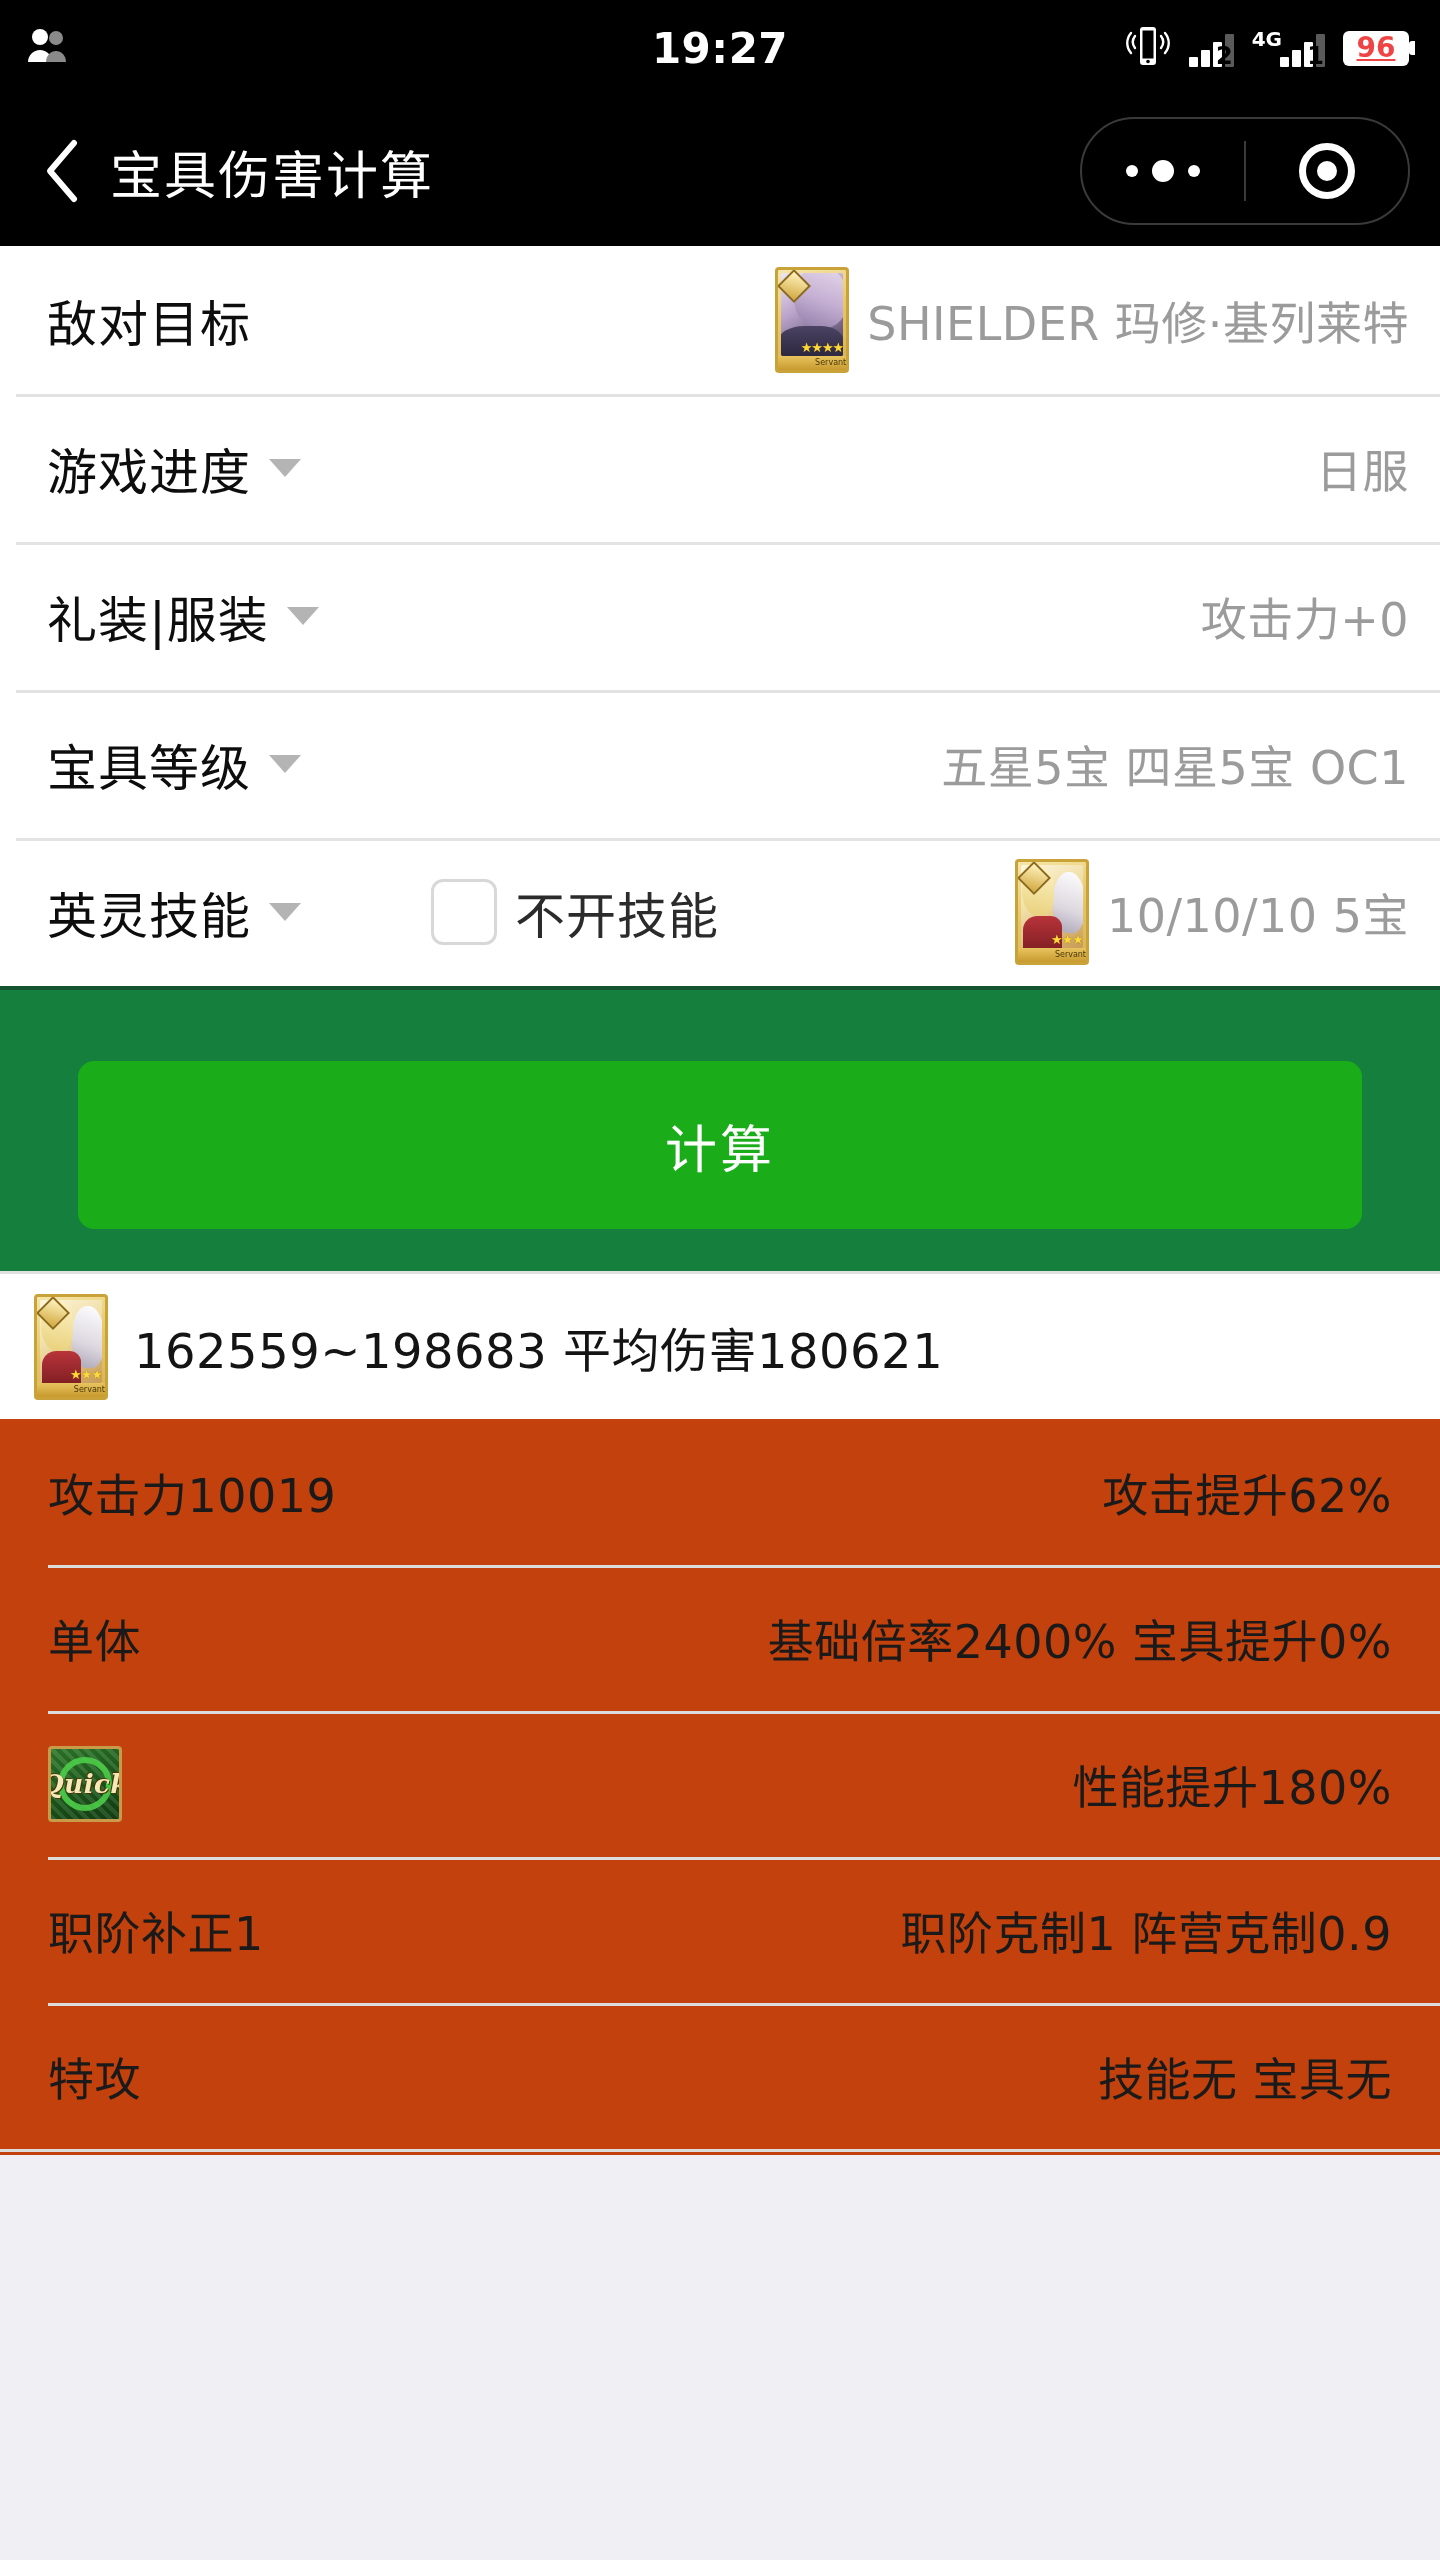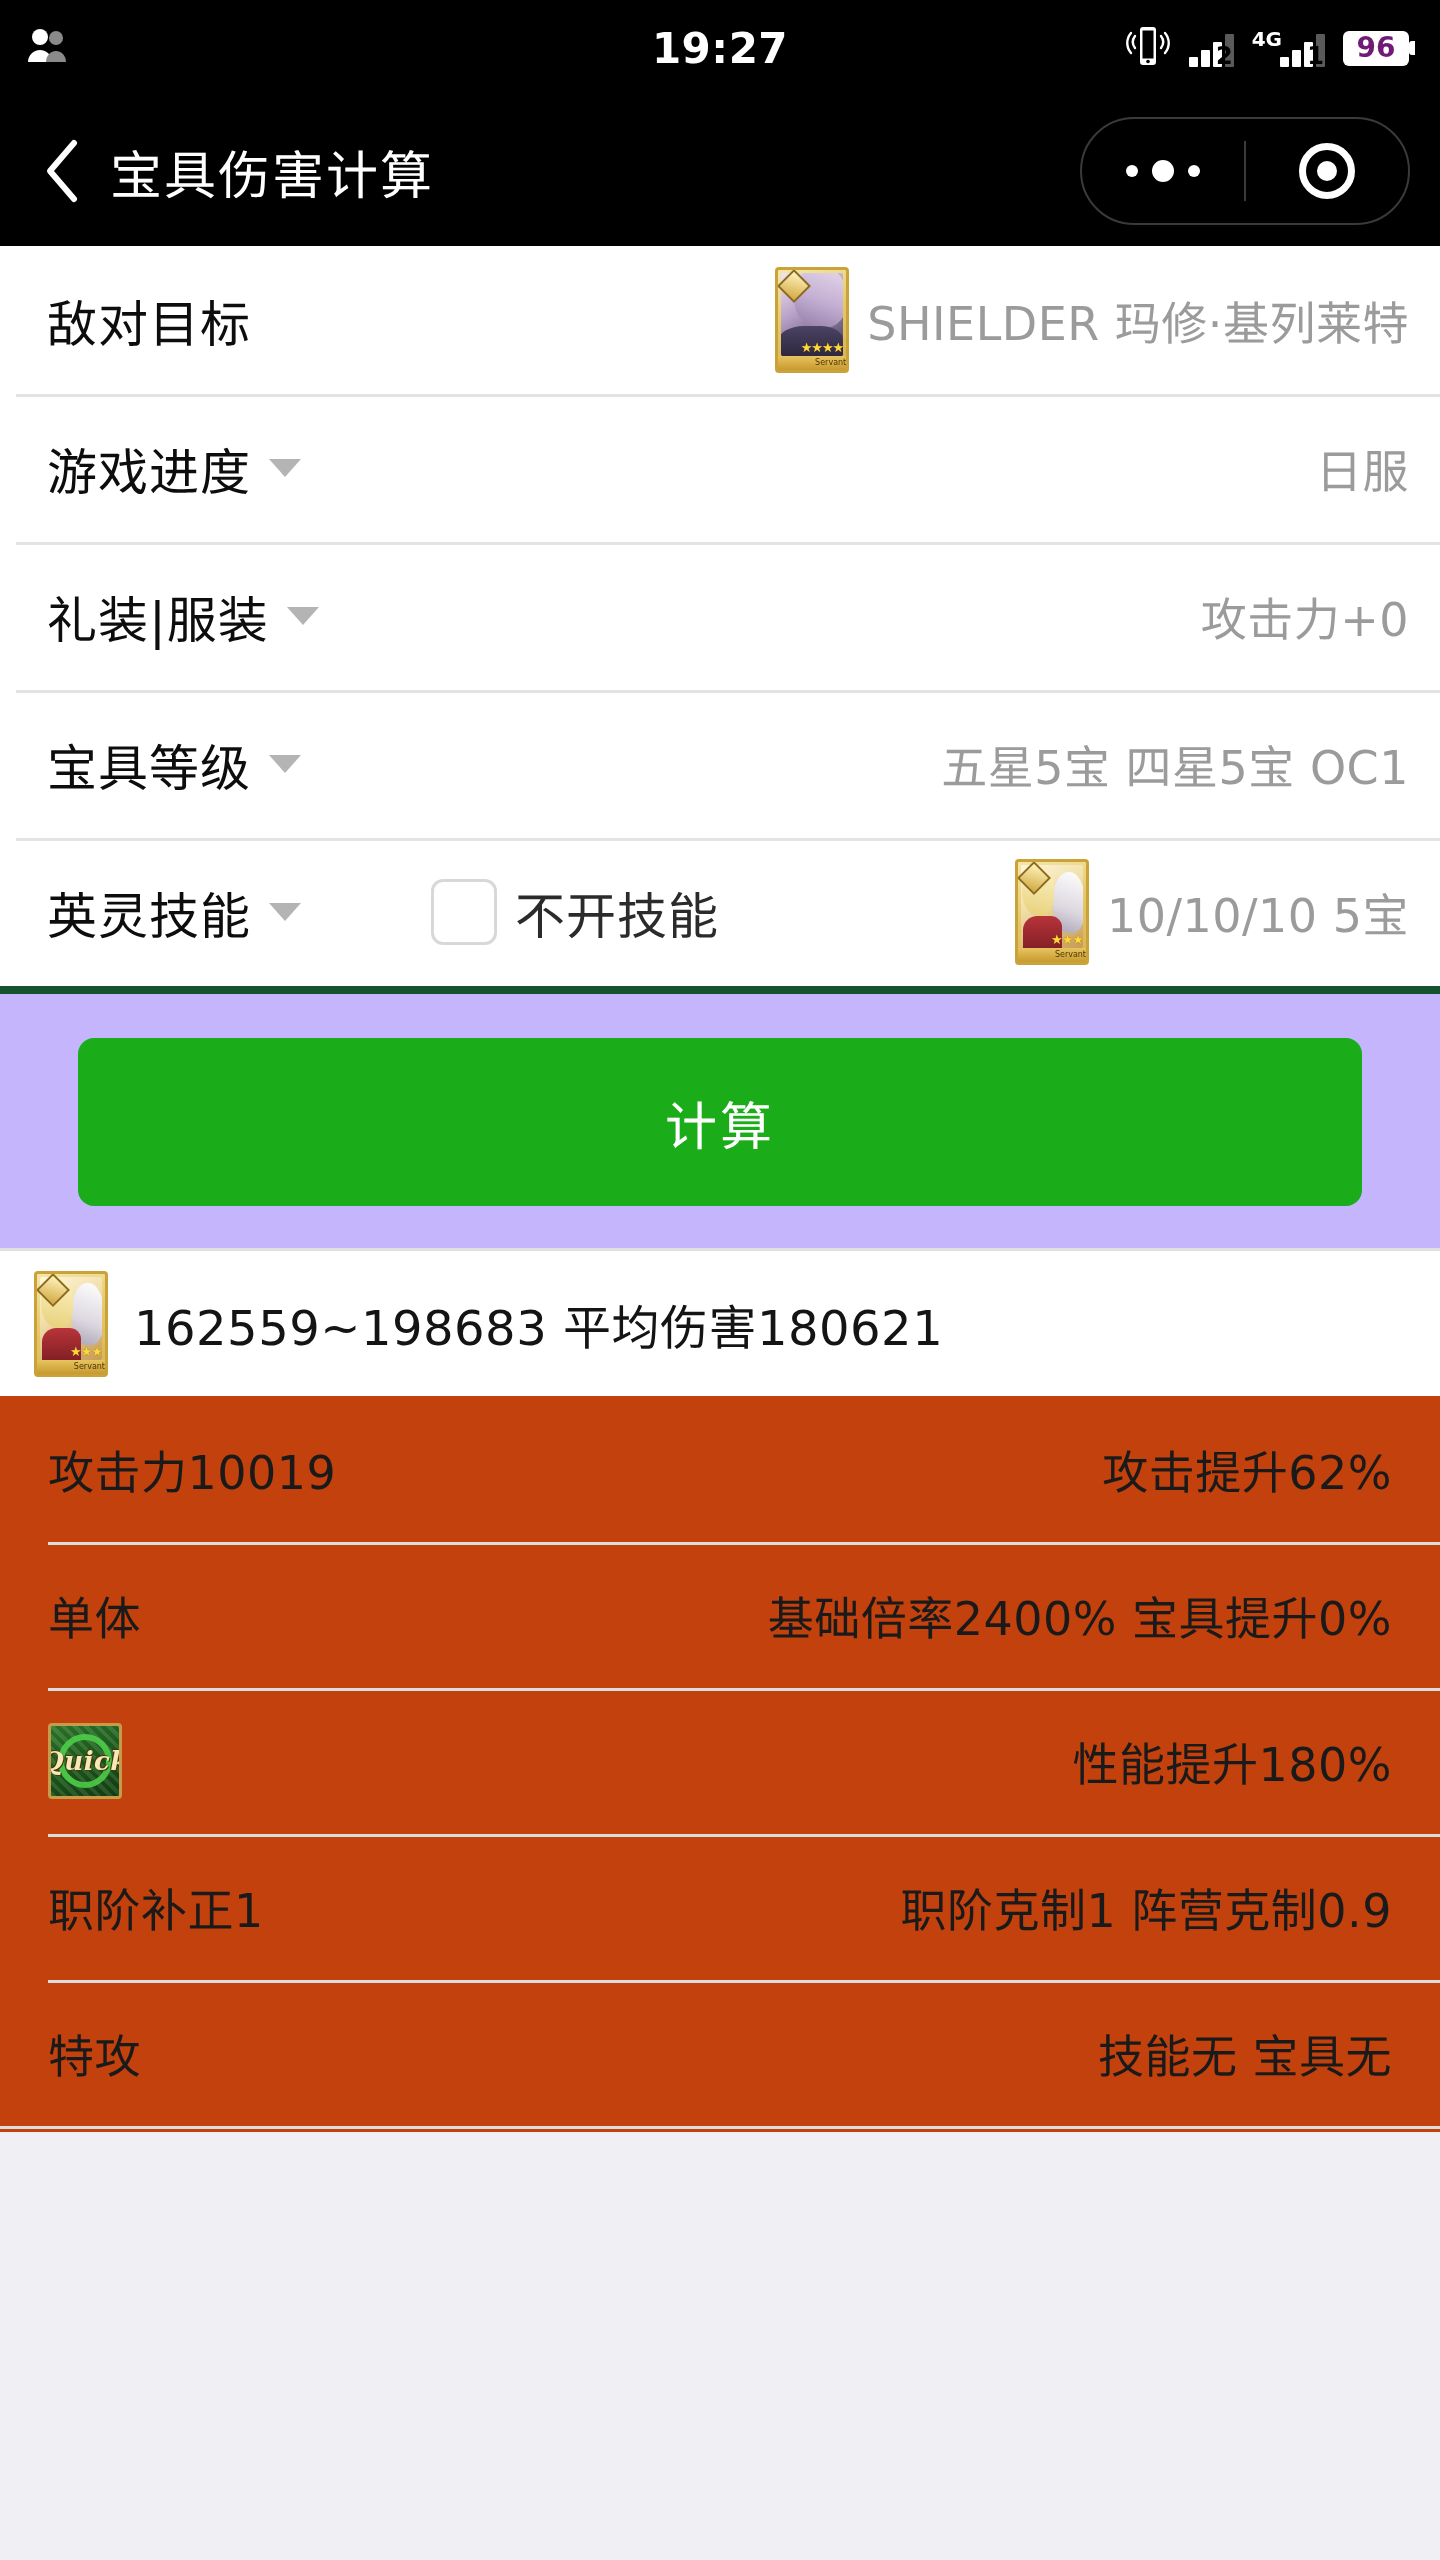--- a/index.html
+++ b/index.html
@@ -55,26 +55,26 @@
   }
   .net-label {
     font-size: 20px; font-weight: 700; line-height: 1;
     align-self: flex-start; margin-right: -4px; margin-bottom: 0;
   }
   .net-group { display: flex; align-items: flex-start; gap: 2px; }
   .battery {
     display: flex; align-items: center;
   }
   .battery .body {
-    background: #fff; color: #701a75;
+    background: #fff; color: #ef4444;
     border-radius: 6px;
     font-size: 28px; font-weight: 700;
     padding: 3px 9px 4px;
     line-height: 1;
-    min-width: 66px; text-align: center;
+    min-width: 66px; text-align: center; text-decoration: underline;
   }
   .battery .nub {
     width: 6px; height: 14px; background: #fff;
     border-radius: 3px 0 0 3px; margin-right: -1px;
   }
 
   
   .navbar {
     height: 150px;
     background: #000;
@@ -237,23 +237,23 @@
     width: 66px; height: 66px;
     border: 3px solid #d8d8d8;
     border-radius: 12px;
     background: #fff;
     flex: none;
   }
   .checkbox-label { font-size: 50px; color: #2b2b2b; letter-spacing: 1px; }
 
   
   .calc-area {
-    background: #c4b5fd;
-    padding: 44px 78px 42px;
-    border-top: 8px solid #14532d;
+    background: #15803d;
+    padding: 71px 78px 42px;
+    border-top: 4px solid #14532d;
   }
   .calc-btn {
     height: 168px;
     background: #1aad19;
     border-radius: 16px;
     color: #fff;
     font-size: 52px;
     display: flex; align-items: center; justify-content: center;
     letter-spacing: 3px;
     border: none;

